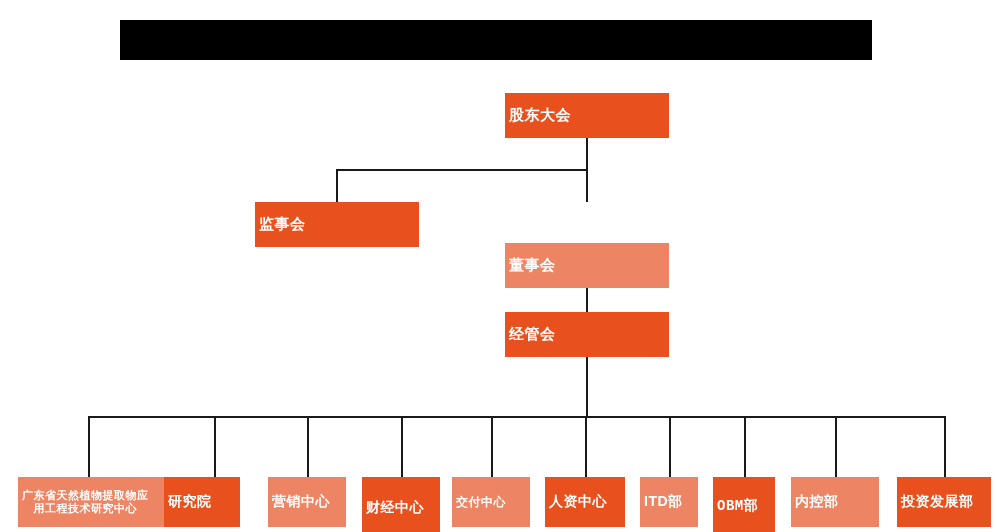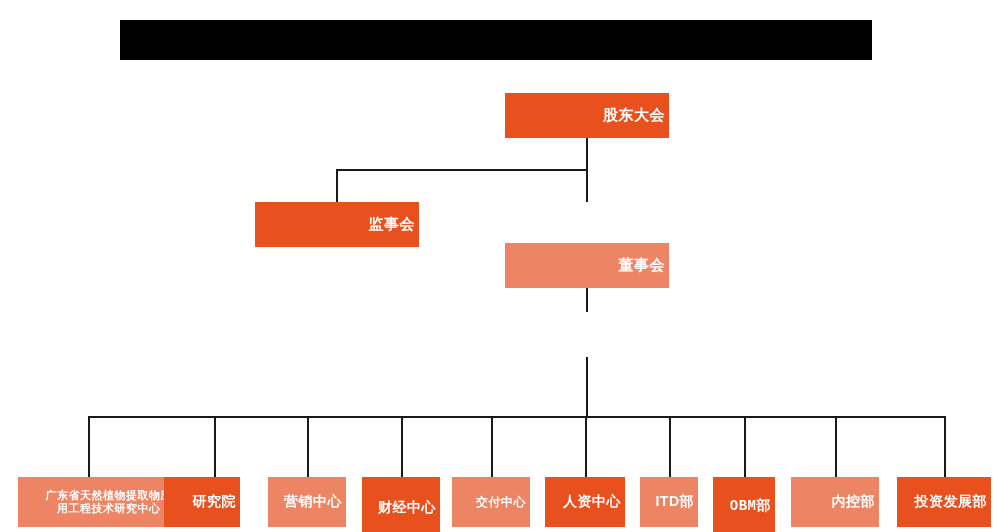--- a/index.html
+++ b/index.html
@@ -19,21 +19,21 @@
     overflow: hidden;
   }
   .redaction-bar {
     position: absolute;
     background: #000000;
   }
   .node {
     position: absolute;
     display: flex;
     align-items: center;
-    justify-content: flex-end;
+    justify-content: flex-start;
     text-align: center;
     color: #ffffff;
     font-weight: bold;
     line-height: 1.22;
     box-sizing: border-box;
     letter-spacing: 0.5px;
     -webkit-font-smoothing: antialiased;
   }
   .node.dark  { background: #e8511d; }
   .node.light { background: #ed8463; }
@@ -80,20 +80,23 @@
     <span class="label">股东大会</span>
   </div>
 
   <div class="node dark" id="node-supervisory-board" style="left: 255px; top: 202px; width: 164px; height: 45px; font-size: 15px;">
     <span class="label">监事会</span>
   </div>
   <div class="node light" id="node-board-of-directors" style="left: 505px; top: 202px; width: 164px; height: 45px; font-size: 15px; margin-top: 41px;">
     <span class="label">董事会</span>
   </div>
 
+  <div class="node dark" id="node-management-committee" style="left: 505px; top: 312px; width: 164px; height: 45px; font-size: 15px;">
+    <span class="label">经管会</span>
+  </div>
 
   <div id="department-layer">
       <div class="node light" style="left: 18px; top: 477px; width: 158px; height: 50px; font-size: 11px;">
         <span class="label">广东省天然植物提取物应
 用工程技术研究中心</span>
       </div>
       <div class="node dark" style="left: 164px; top: 477px; width: 76px; height: 50px; font-size: 14px;">
         <span class="label">研究院</span>
       </div>
       <div class="node light" style="left: 268px; top: 477px; width: 78px; height: 50px; font-size: 14px;">

